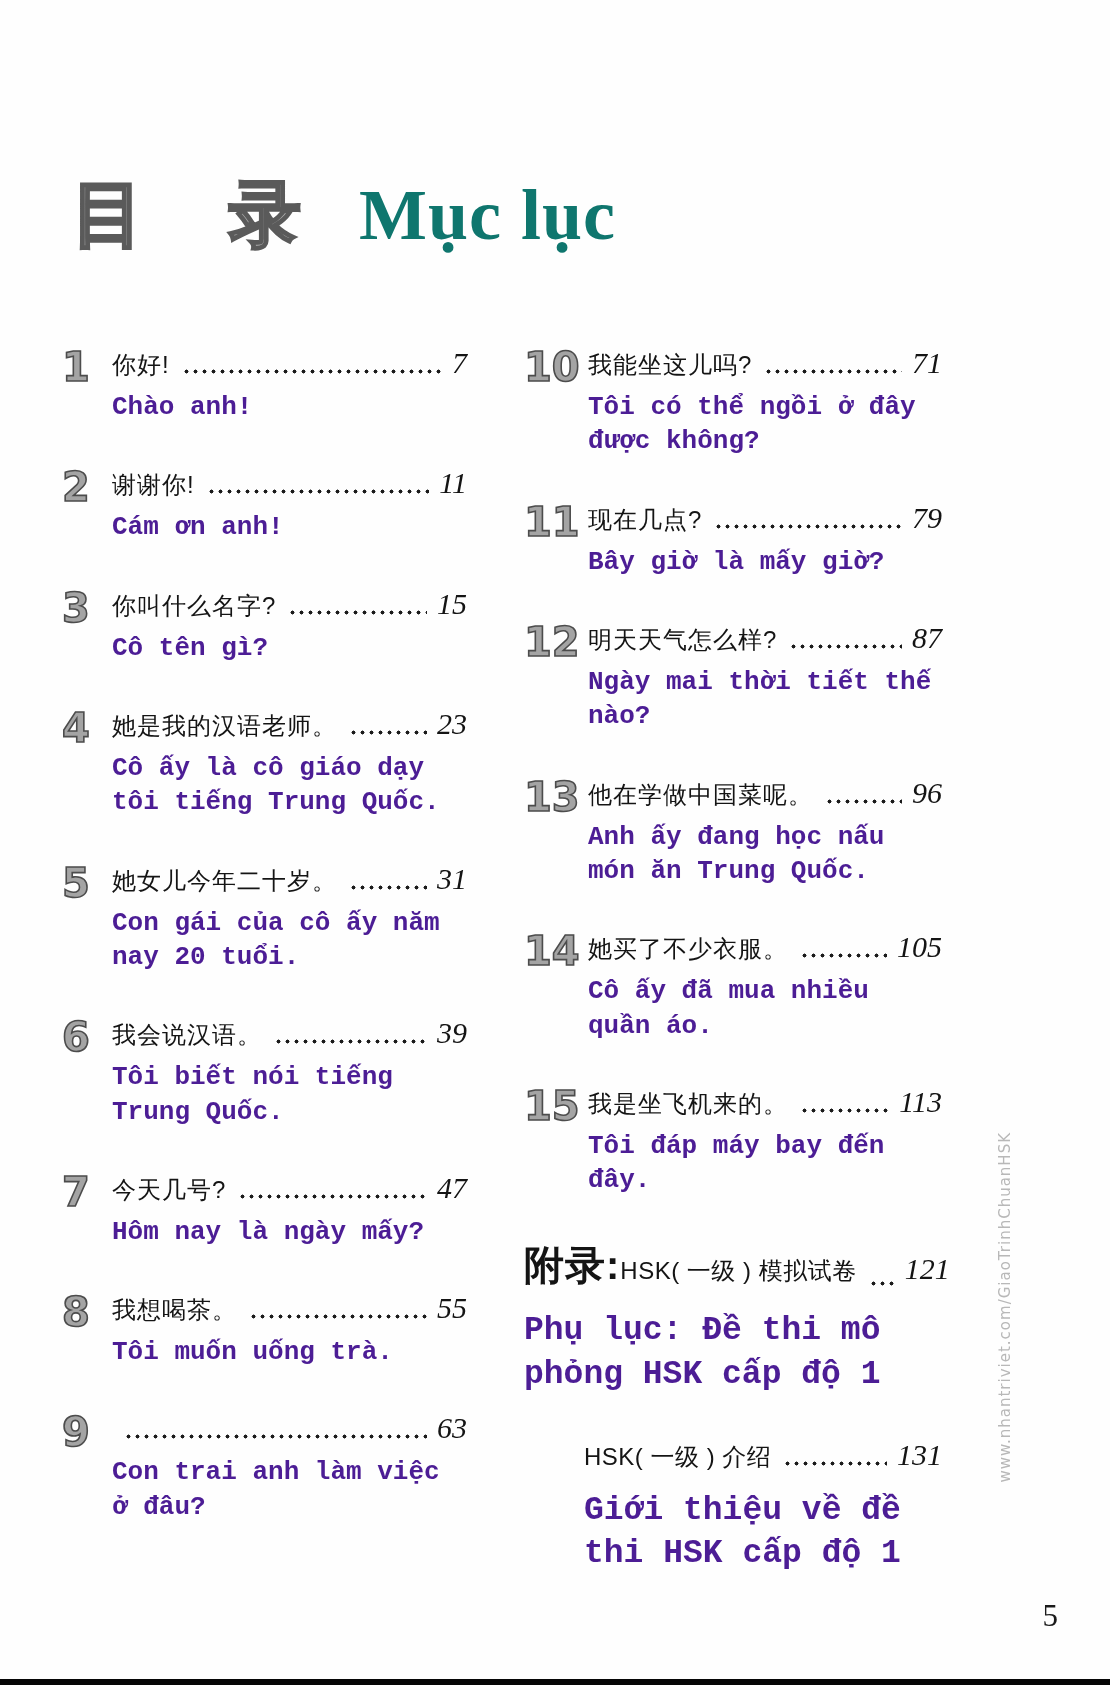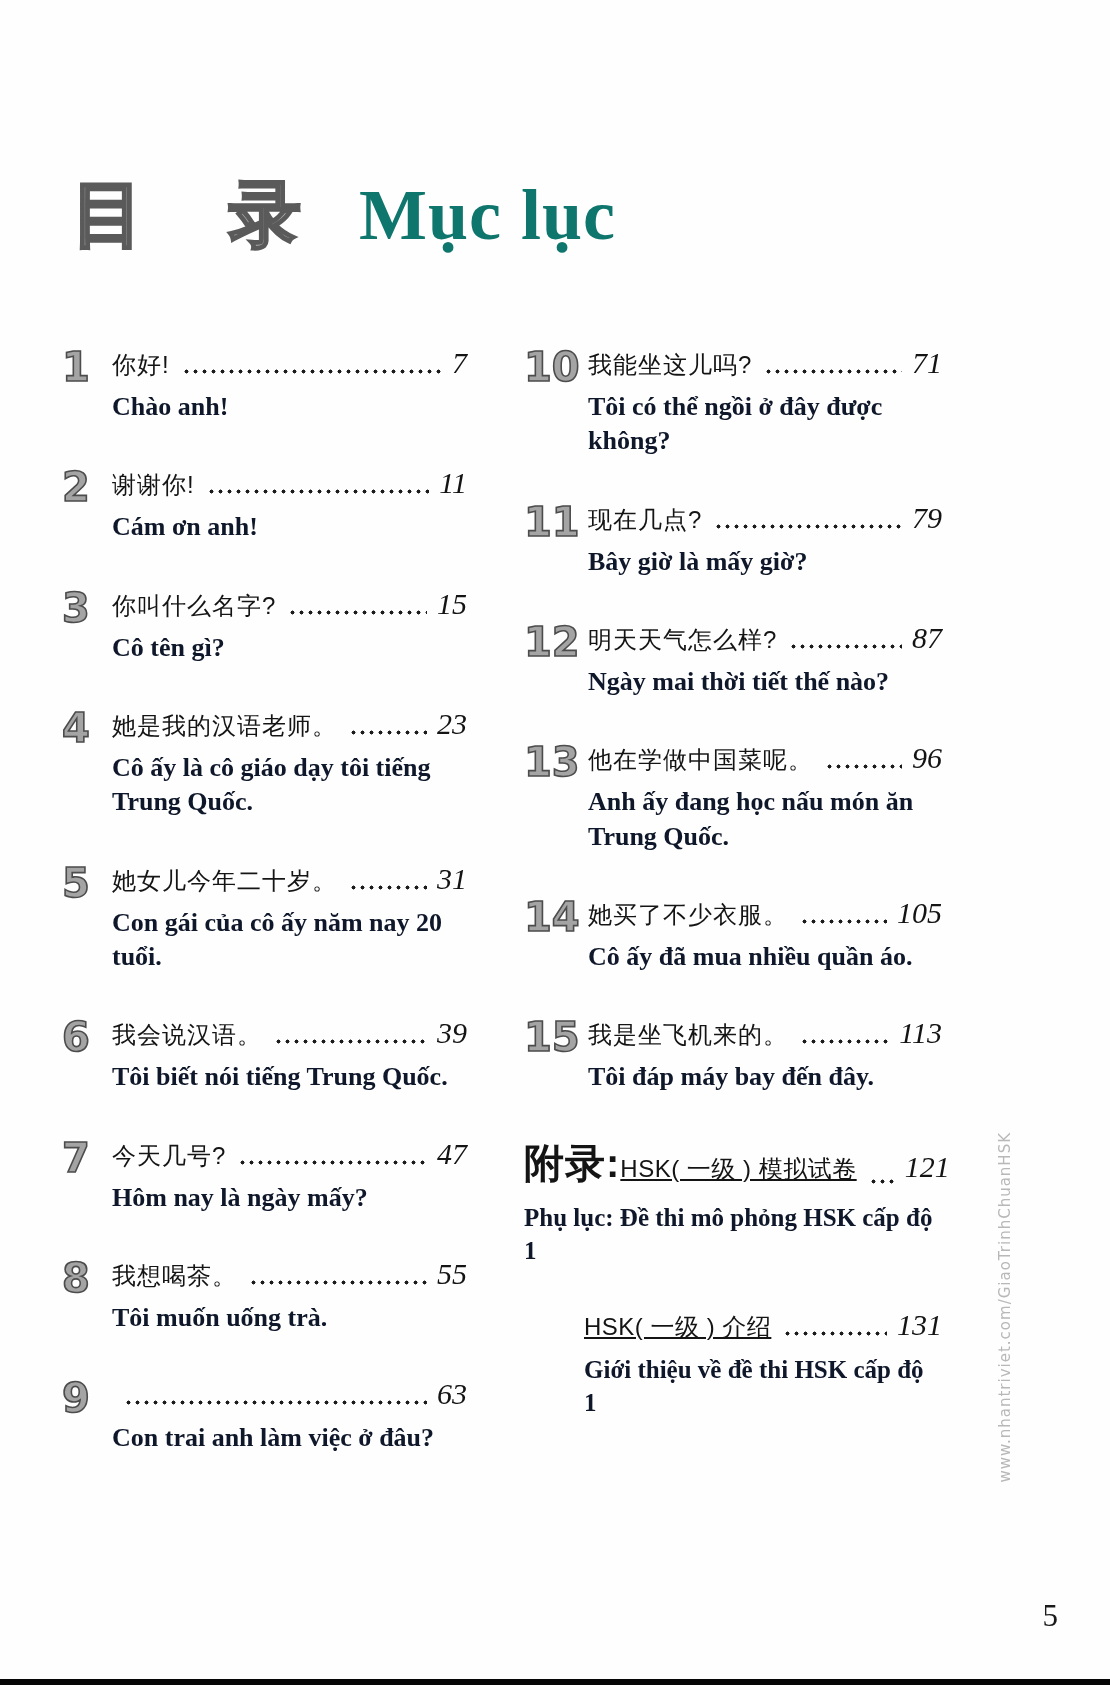--- a/index.html
+++ b/index.html
@@ -71,36 +71,36 @@
     background-repeat: repeat-x;
     background-position: left center;
   }
   .entry-page {
     font-family: "Liberation Serif", serif;
     font-style: italic; font-size: 30px; color: #141414;
     line-height: 1.2;
   }
   .entry-vn {
     margin-top: 9px;
-    font-family: Liberation Serif, serif;
+    font-family: Liberation Mono, monospace;
     font-weight: bold; font-size: 26px; line-height: 1.32;
-    color: #0f172a;
+    color: #4c1d95;
   }
 
   
   .appendix { margin-bottom: 40px; }
   .appendix .entry-line { display: flex; align-items: baseline; }
   .appendix-label {
     font-family: "Liberation Sans", sans-serif;
     font-weight: bold; font-size: 40px; color: #141414;
     white-space: nowrap; letter-spacing: 1px;
   }
-  .appendix .entry-cn { letter-spacing: 0.5px; text-decoration: underline; }
+  .appendix .entry-cn { letter-spacing: 0.5px; }
   .appendix-indent { padding-left: 60px; }
-  .appendix .entry-vn { font-size: 25px; margin-top: 10px; }
+  .appendix .entry-vn { font-size: 33px; margin-top: 16px; }
 
   
   .watermark {
     position: absolute;
     top: 1132px; right: 96px;
     writing-mode: vertical-rl;
     transform: rotate(180deg);
     font-family: "DejaVu Sans", sans-serif;
     font-size: 15px;
     color: #b8b8b8;

